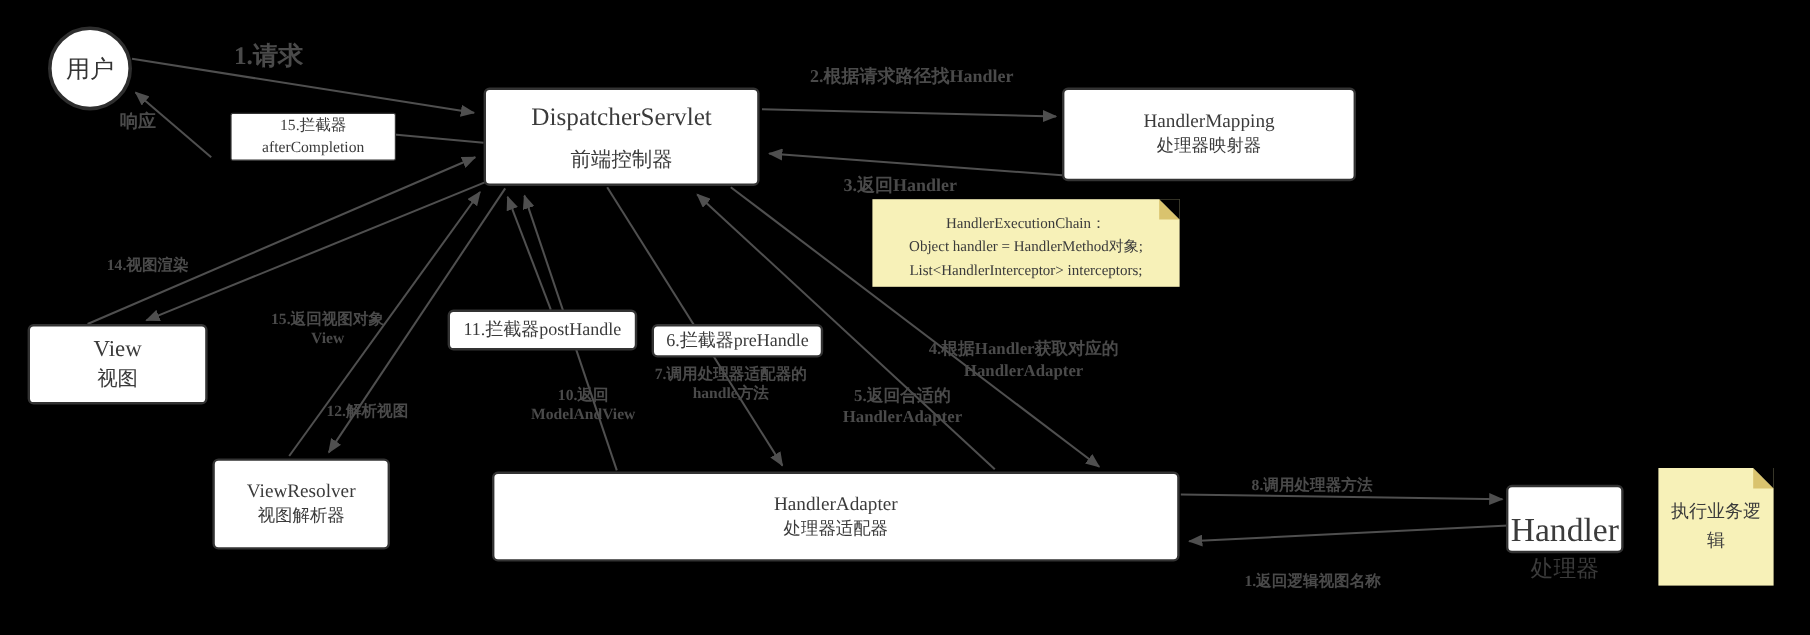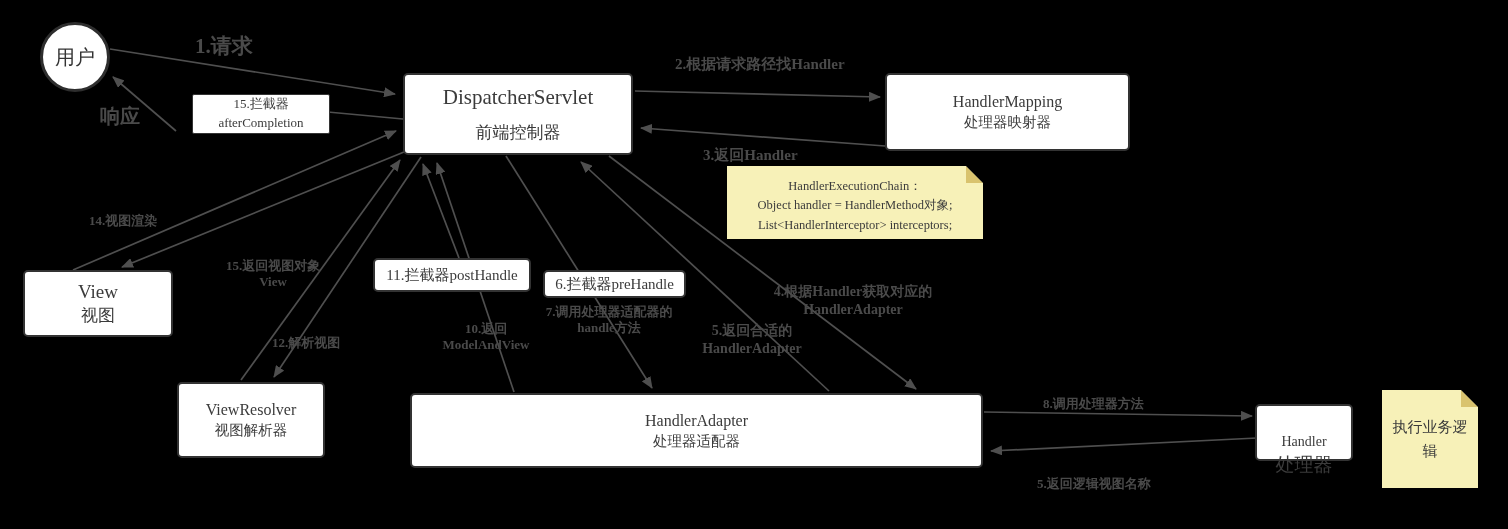--- a/index.html
+++ b/index.html
@@ -93,21 +93,21 @@
     <div class="t1">ViewResolver</div>
     <div class="t2">视图解析器</div>
   </div>
 
   <div class="node" style="left:410px;top:393px;width:573px;height:75px;">
     <div class="t1">HandlerAdapter</div>
     <div class="t2">处理器适配器</div>
   </div>
 
   <div class="node" style="left:1255px;top:404px;width:98px;height:57px;">
-    <div class="t1" style="font-size:14px;margin-top:46px;">Handler</div>
+    <div class="t1" style="font-size:28px;margin-top:46px;">Handler</div>
     <div class="t2" style="font-size:19px;">处理器</div>
   </div>
 
   <div class="node" style="left:373px;top:258px;width:158px;height:34px;font-size:15px;">
     <div>11.拦截器postHandle</div>
   </div>
 
   <div class="node" style="left:543px;top:270px;width:143px;height:28px;font-size:15px;">
     <div>6.拦截器preHandle</div>
   </div>
@@ -120,41 +120,41 @@
 
   <div class="note" style="left:727px;top:166px;width:256px;height:73px;font-size:12.5px;line-height:1.55;padding-top:11px;">
     <div class="fold-back"></div>
     <div class="fold-front"></div>
     <div>HandlerExecutionChain：</div>
     <div>Object handler = HandlerMethod对象;</div>
     <div>List&lt;HandlerInterceptor&gt; interceptors;</div>
   </div>
 
   <div class="elabel" style="left:195px;top:33px;font-size:21px;">1.请求</div>
-  <div class="elabel" style="left:100px;top:93px;font-size:20px;margin-top:11px;">响应</div>
+  <div class="elabel" style="left:100px;top:93px;font-size:15px;">响应</div>
   <div class="elabel" style="left:675px;top:55px;font-size:15px;">2.根据请求路径找Handler</div>
   <div class="elabel" style="left:703px;top:146px;font-size:15px;">3.返回Handler</div>
 
   <div class="elabel center" style="left:743px;top:283px;width:220px;font-size:14px;">
     <div>4.根据Handler获取对应的</div>
     <div>HandlerAdapter</div>
   </div>
 
   <div class="elabel center" style="left:672px;top:322px;width:160px;font-size:14px;">
     <div>5.返回合适的</div>
     <div>HandlerAdapter</div>
   </div>
 
   <div class="elabel center" style="left:529px;top:304px;width:160px;">
     <div>7.调用处理器适配器的</div>
     <div>handle方法</div>
   </div>
 
   <div class="elabel" style="left:1043px;top:396px;">8.调用处理器方法</div>
-  <div class="elabel" style="left:1037px;top:476px;">5.返回逻辑视图名称</div>
+  <div class="elabel" style="left:1037px;top:476px;">1.返回逻辑视图名称</div>
 
   <div class="elabel center" style="left:416px;top:321px;width:140px;">
     <div>10.返回</div>
     <div>ModelAndView</div>
   </div>
 
   <div class="elabel" style="left:272px;top:335px;">12.解析视图</div>
 
   <div class="elabel center" style="left:203px;top:258px;width:140px;">
     <div>15.返回视图对象</div>

